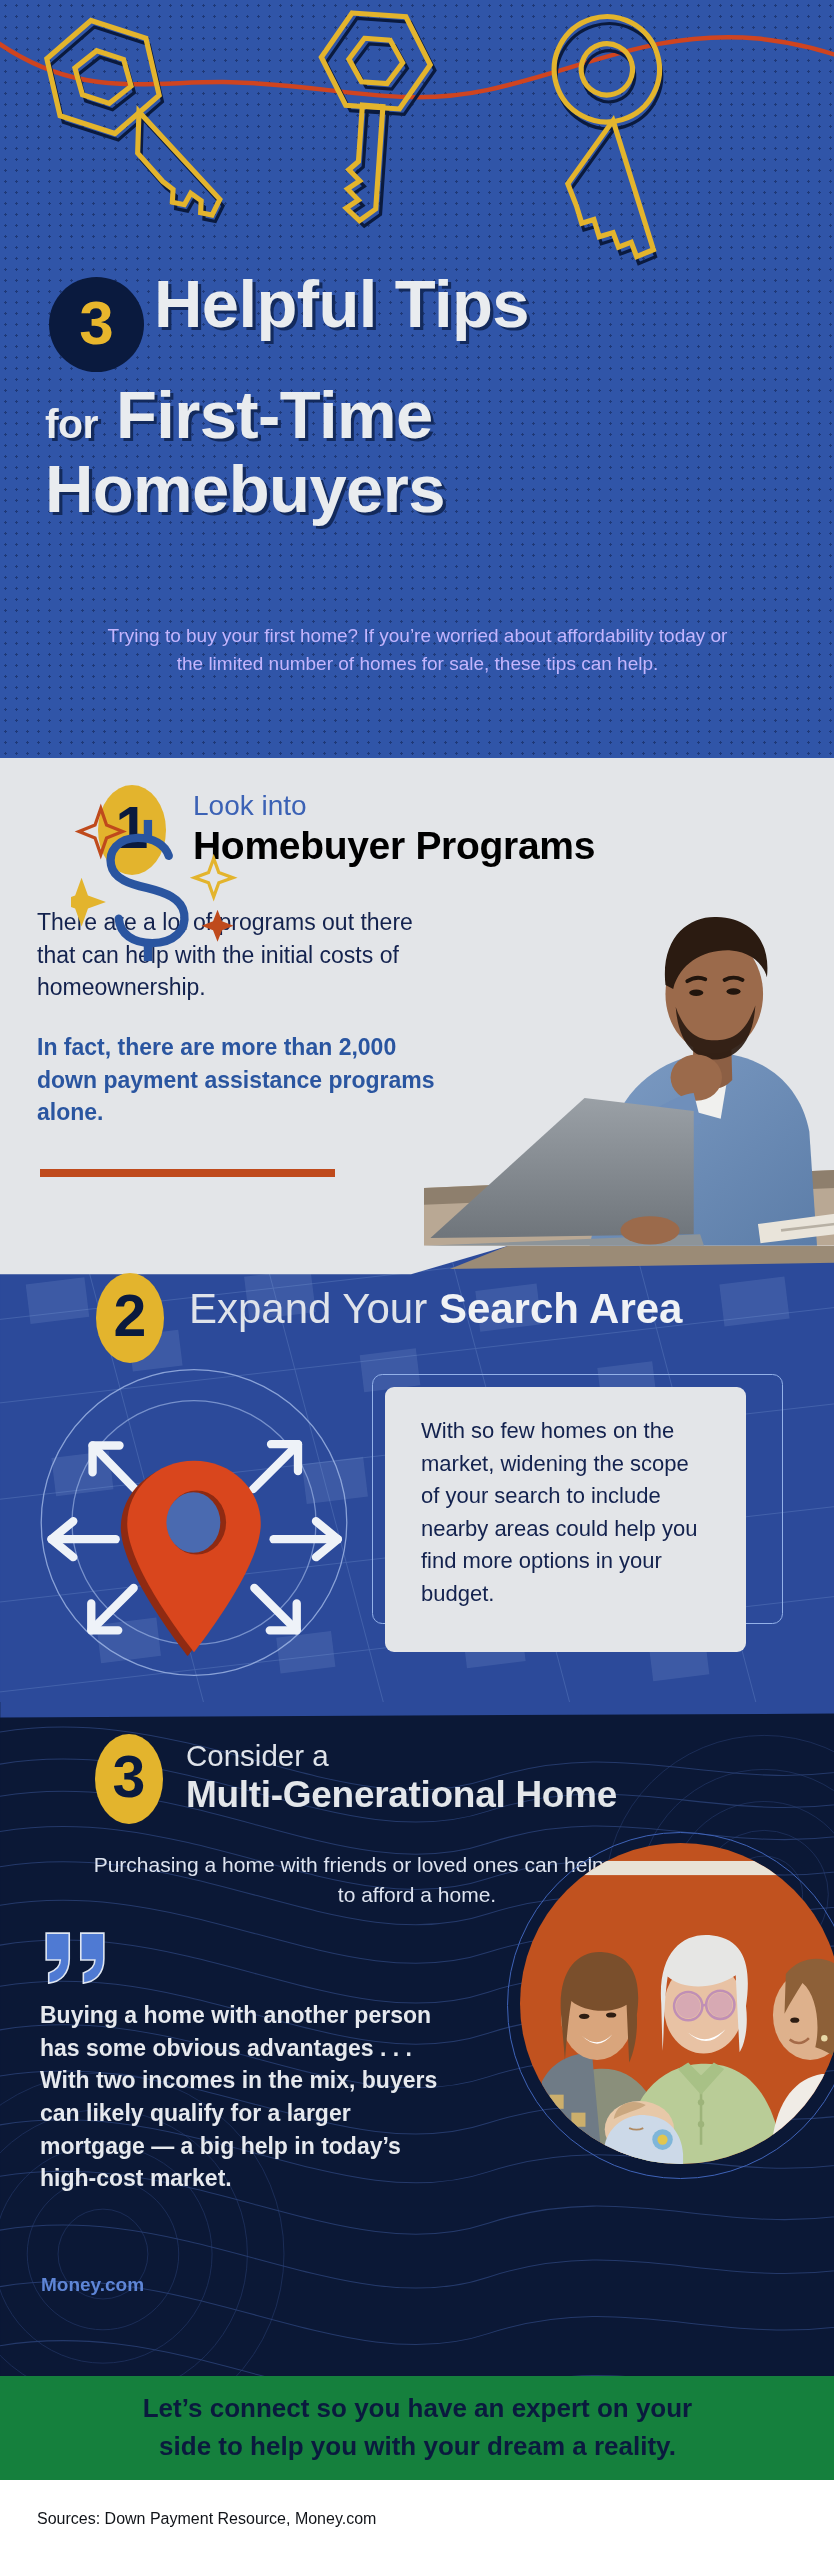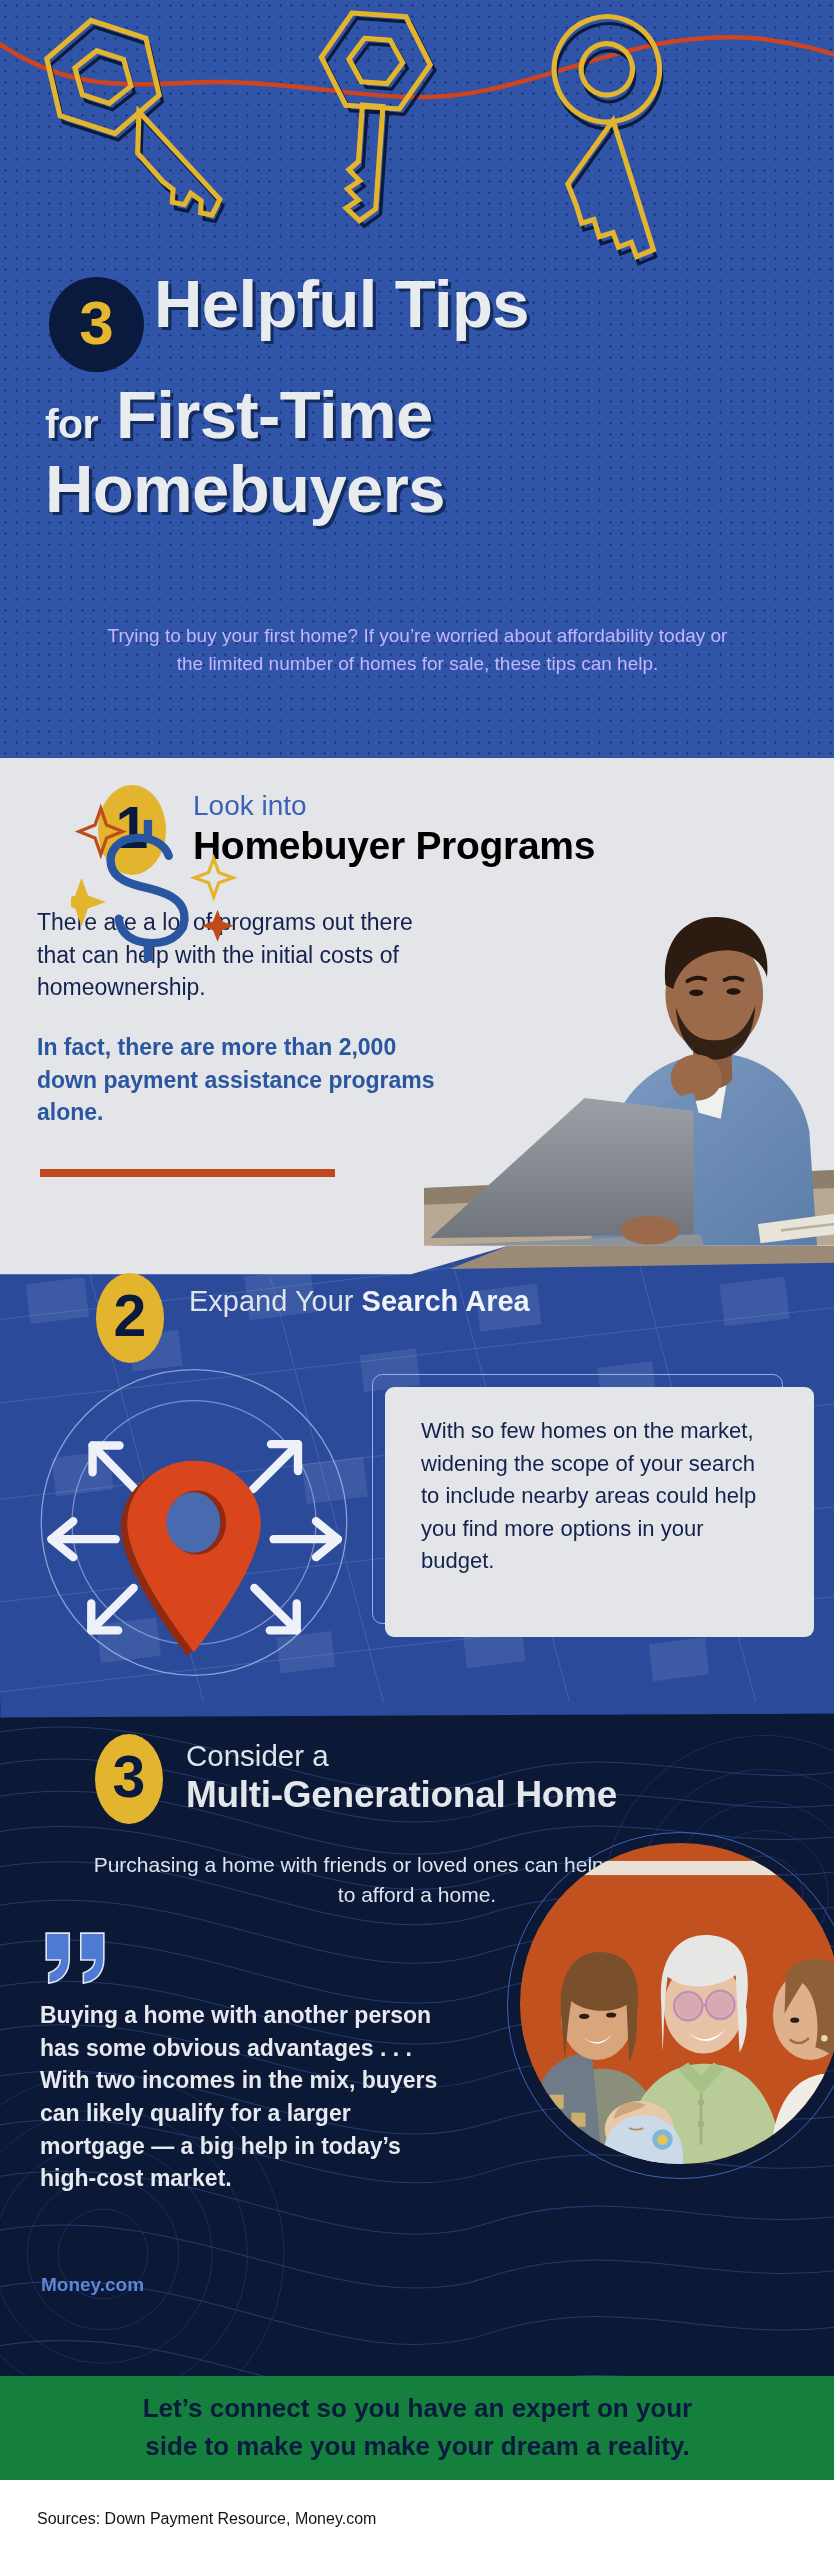--- a/index.html
+++ b/index.html
@@ -101,29 +101,29 @@
 
   
   #sec2 {
     position:relative; width:835px; height:456px;
     background:#2c4a9a; overflow:hidden;
   }
   #sec2 .maptex { position:absolute; inset:0; }
   #sec2 .oval-badge { left:96px; top:27px; }
   .sec2-head {
     position:absolute; left:189px; top:40px;
-    font-size:29px; line-height:1.1; color:#dfe3ea;
+    font-size:42px; line-height:1.1; color:#dfe3ea;
   }
   .sec2-head .b { font-weight:bold; color:#f0f2f5; }
 
   .pin-area { position:absolute; left:14px; top:116px; width:360px; height:321px; }
 
   .sec2-card {
     position:absolute; left:385px; top:141px;
-    width:429px; min-height:250px;
+    width:361px; min-height:250px;
     background:#e3e5e8;
     border-radius:9px;
     padding:28px 36px 42px 36px;
   }
   .sec2-card-outline {
     position:absolute; left:372px; top:128px;
     width:411px; height:250px;
     border:1.3px solid #93b1e8; border-radius:10.3px;
   }
   .sec2-card p { color:#13224e; font-size:22px; line-height:1.48; }
@@ -531,20 +531,20 @@
         <path d="M420,306 q16,12 30,-2" stroke="#a56b48" stroke-width="4" fill="none"></path>
         <circle cx="474" cy="304" r="5" fill="#e8d9a7"></circle>
       </g>
     </svg>
   </div>
 </div>
 
 <div id="cta">
   <div class="txt cond">
     <div>Let’s connect so you have an expert on your</div>
-    <div>side to make you make your dream a reality.</div>
+    <div>side to help you with your dream a reality.</div>
   </div>
 </div>
 
 <div id="foot">
   <div class="src cond">Sources: Down Payment Resource, Money.com</div>
 </div>
 
 
 </body></html>

